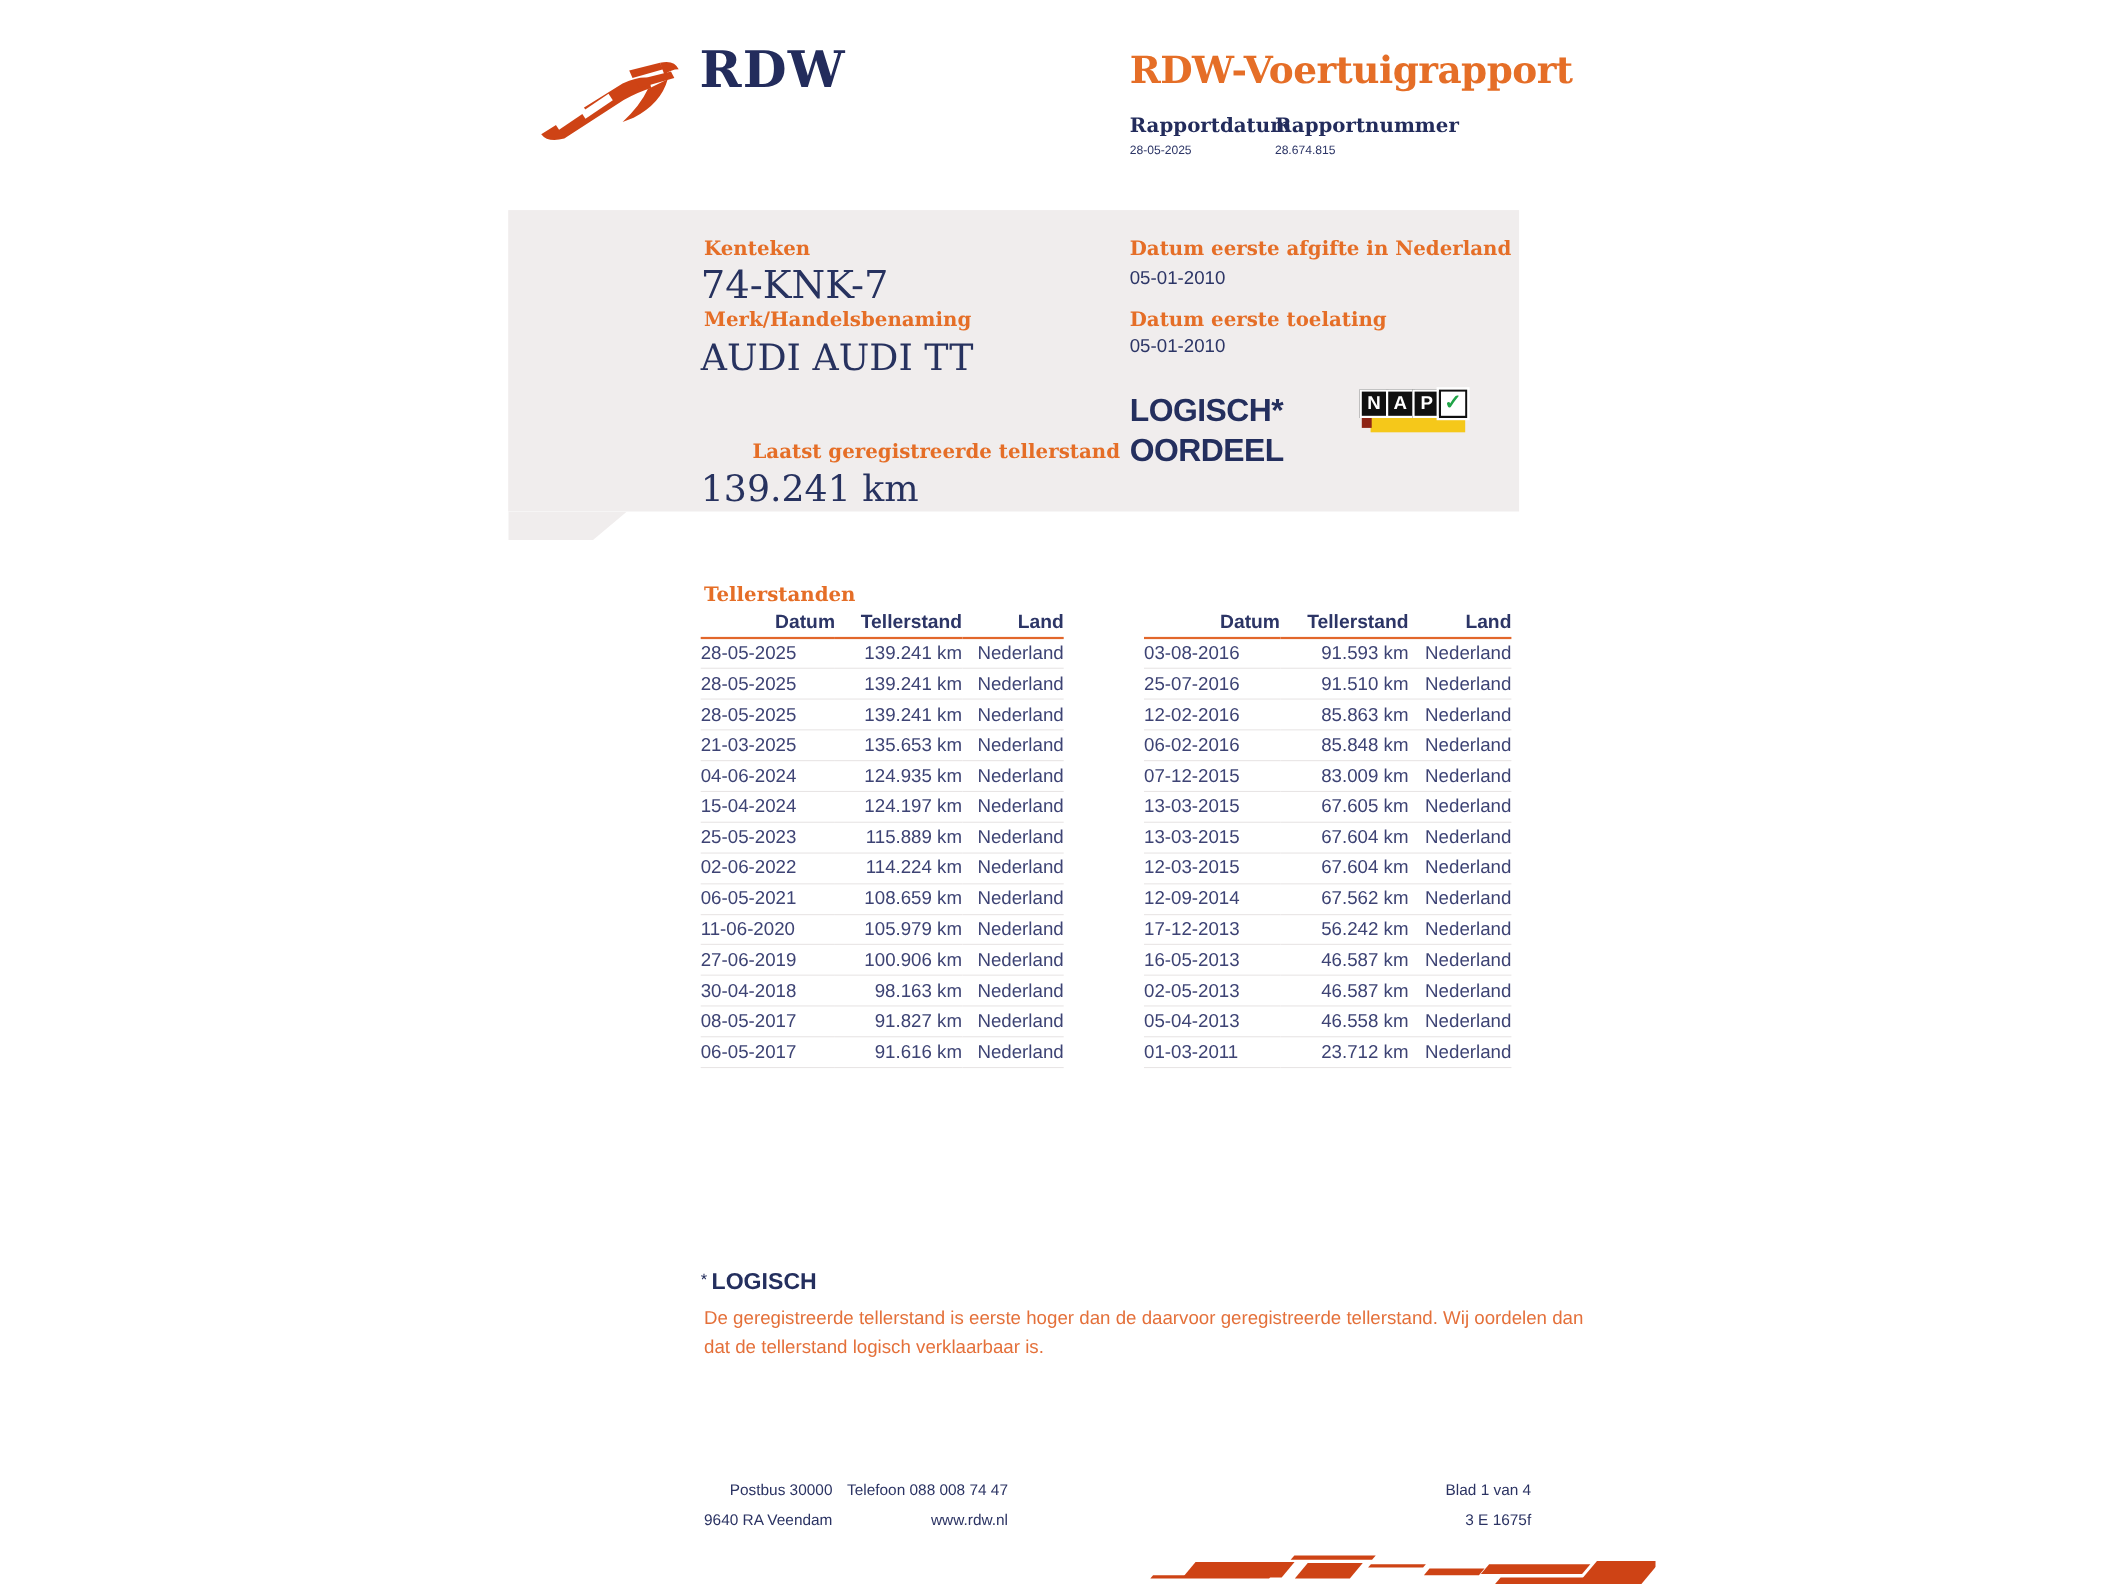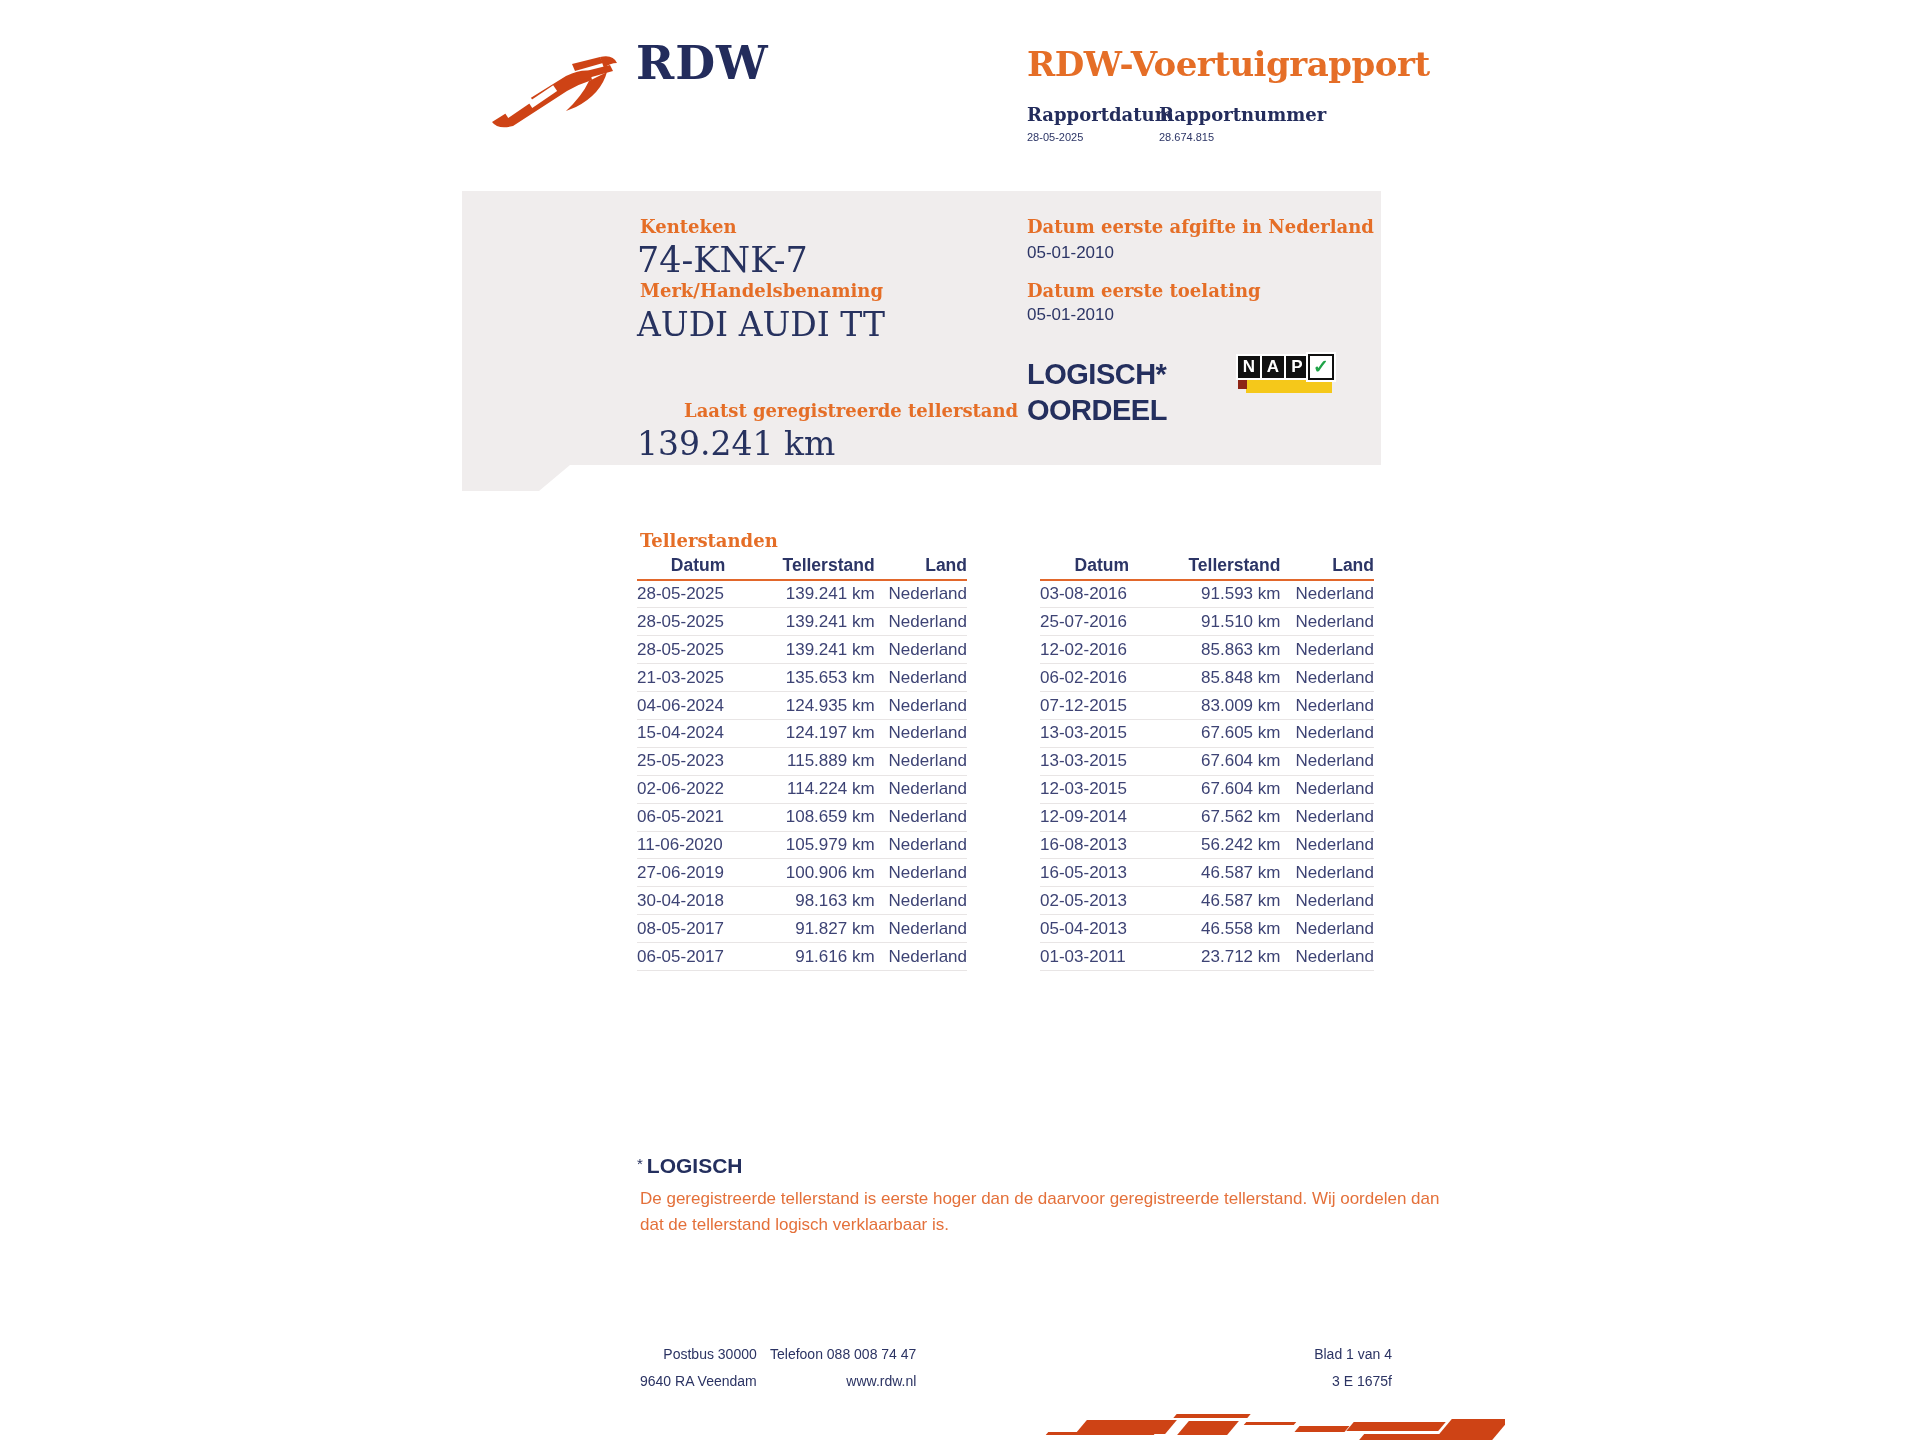--- a/index.html
+++ b/index.html
@@ -48,21 +48,21 @@
   .nap-check{left:72px;background:#fff;border:2px solid #101010;outline:2px solid #fff;
              color:var(--green);font-size:19px;line-height:21px;}
 
   
   .section-title{position:absolute;left:640px;top:530px;font-family:"DejaVu Serif",serif;
                  font-weight:bold;font-size:18px;color:var(--accent);text-align:center;}
   table.readings{position:absolute;top:552px;border-collapse:collapse;table-layout:fixed;}
   .t-left{left:637px;width:330px;}  .t-right{left:1040px;width:334px;}
   table.readings th{font-size:17.5px;font-weight:bold;color:#2C3566;text-align:right;
                     height:28px;border-bottom:2px solid var(--rule);padding:0;}
-  table.readings th.col0{text-align:center;}
+  table.readings th.col0{text-align:right;}
   table.readings td{font-size:17px;color:var(--tablenavy);height:27.9px;padding:0;
                     border-bottom:1px solid var(--rowline);text-align:right;}
   table.readings td.col0{text-align:left;}
   table.readings .col0{width:37%;} table.readings .col1{width:35%;} table.readings .col2{width:28%;}
 
   
   .footnote-head{position:absolute;left:637px;top:1154px;font-weight:bold;font-size:21px;color:#242F5E;}
   .footnote-head .ast{font-size:15px;vertical-align:4px;font-weight:normal;margin-right:4px;}
   .footnote-body{position:absolute;left:640px;top:1186px;font-size:17px;line-height:26px;color:#E4703A;}
 
@@ -275,21 +275,21 @@
           <td class="col0">12-03-2015</td>
           <td class="col1">67.604 km</td>
           <td class="col2">Nederland</td>
         </tr>
         <tr>
           <td class="col0">12-09-2014</td>
           <td class="col1">67.562 km</td>
           <td class="col2">Nederland</td>
         </tr>
         <tr>
-          <td class="col0">16-08-2013</td>
+          <td class="col0">17-12-2013</td>
           <td class="col1">56.242 km</td>
           <td class="col2">Nederland</td>
         </tr>
         <tr>
           <td class="col0">16-05-2013</td>
           <td class="col1">46.587 km</td>
           <td class="col2">Nederland</td>
         </tr>
         <tr>
           <td class="col0">02-05-2013</td>

